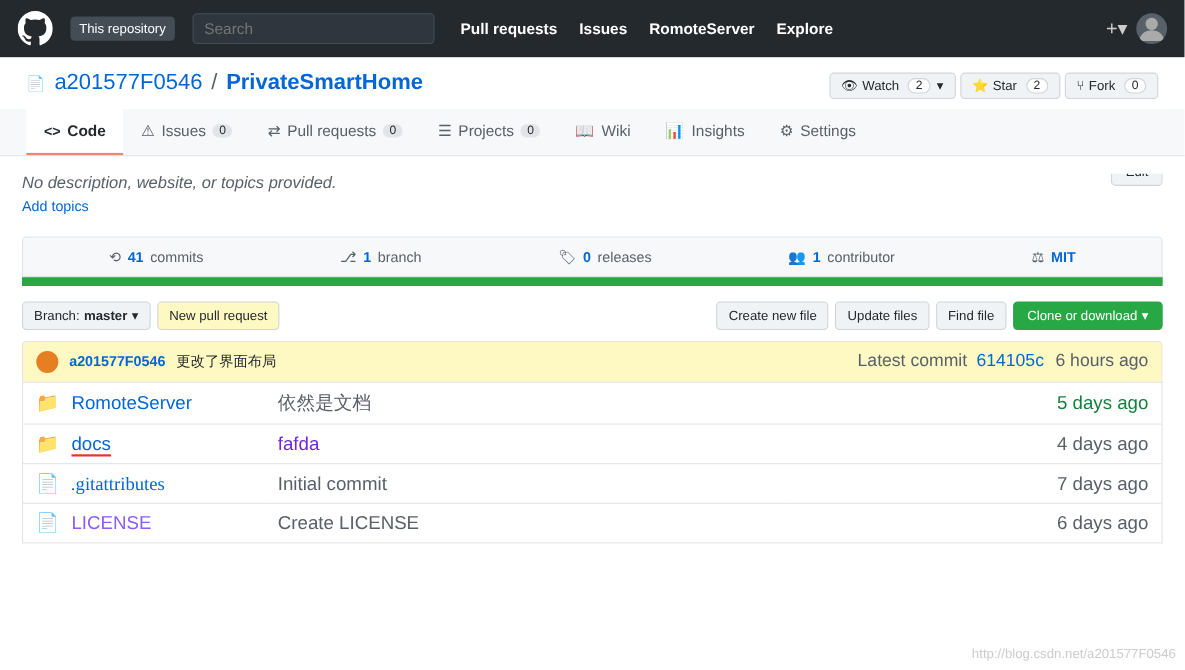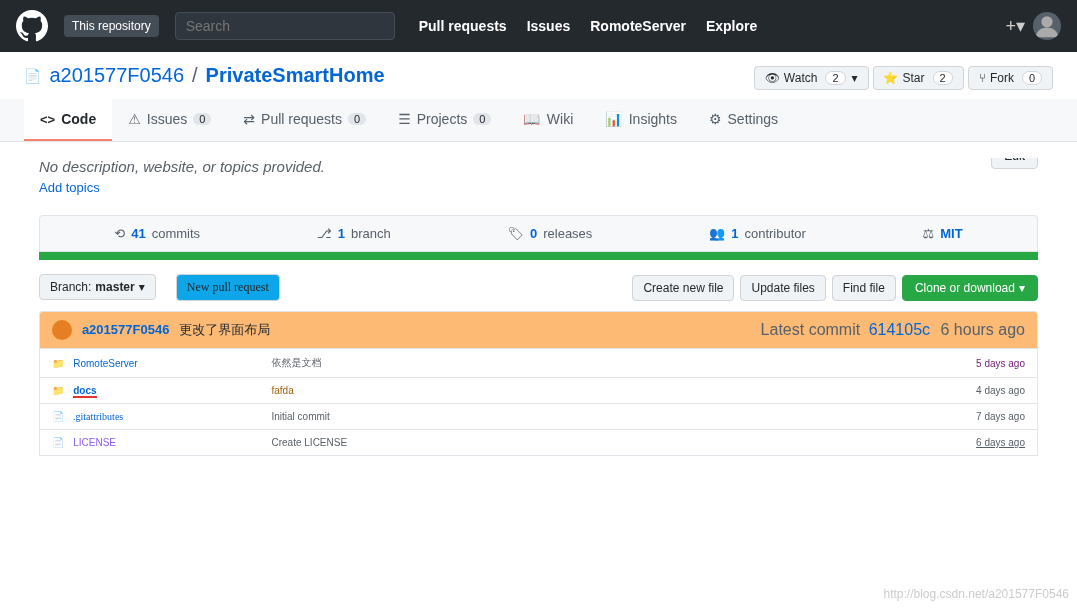--- a/index.html
+++ b/index.html
@@ -22,52 +22,52 @@
     .action-btn .count { background: #fff; border: 1px solid #d1d5da; border-radius: 10px; padding: 0 6px; font-size: 11px; margin-left: 4px; }
     .action-btn.dropdown::after { content: "▾"; margin-left: 2px; }
 
     
     .repo-tabs { display: flex; gap: 0; padding: 0 24px; border-bottom: 1px solid #e1e4e8; background: #f6f8fa; }
     .tab { display: flex; align-items: center; gap: 6px; padding: 12px 16px; font-size: 14px; color: #586069; cursor: pointer; border-bottom: 2px solid transparent; text-decoration: none; }
     .tab.active { color: #24292e; font-weight: 600; border-bottom: 2px solid #f9826c; background: #fff; }
     .tab .badge { background: #e1e4e8; border-radius: 10px; padding: 0 6px; font-size: 11px; color: #24292e; }
 
     
-    .content { padding: 16px 39px; }
+    .content { padding: 16px 20px; }
     .description { color: #586069; font-style: italic; font-size: 15px; margin-bottom: 4px; }
     .add-topics { color: #0366d6; font-size: 13px; cursor: pointer; }
     .edit-btn { border: 1px solid #d1d5da; border-radius: 4px; padding: 5px 12px; background: #eff3f6; font-size: 12px; cursor: pointer; color: #24292e; }
 
     
     .stats-bar { display: flex; align-items: center; justify-content: space-around; border: 1px solid #e1e4e8; border-radius: 4px 4px 0 0; padding: 10px 16px; margin-top: 20px; background: #f6f8fa; }
     .stat-item { display: flex; align-items: center; gap: 6px; color: #586069; font-size: 13px; cursor: pointer; }
     .stat-item a { color: #0366d6; font-weight: 600; }
     .stat-item span { color: #586069; }
 
     
     .progress-bar { height: 8px; background: #28a745; border-radius: 0; }
 
     
     .branch-bar { display: flex; align-items: center; justify-content: space-between; padding: 10px 0; margin-top: 4px; }
-    .branch-bar .left { display: flex; gap: 20px; align-items: flex-start; }
+    .branch-bar .left { display: flex; gap: 6px; align-items: flex-end; }
     .branch-select { border: 1px solid #d1d5da; border-radius: 4px; padding: 5px 10px; background: #eff3f6; font-size: 12px; cursor: pointer; display: flex; align-items: center; gap: 4px; }
-    .new-pr-btn { border: 1px solid #d1d5da; border-radius: 4px; padding: 5px 10px; background: #0ea5e9; font-size: 12px; cursor: pointer; color: #24292e; font-family: Liberation Serif, serif; }
+    .new-pr-btn { border: 1px solid #d1d5da; border-radius: 4px; padding: 5px 10px; background: #fef9c3; font-size: 12px; cursor: pointer; color: #24292e; }
     .branch-bar .right { display: flex; gap: 6px; }
     .btn-outline { border: 1px solid #d1d5da; border-radius: 4px; padding: 5px 10px; background: #eff3f6; font-size: 12px; cursor: pointer; color: #24292e; }
     .btn-green { border: 1px solid #2ea44f; border-radius: 4px; padding: 5px 12px; background: #28a745; font-size: 12px; cursor: pointer; color: #fff; display: flex; align-items: center; gap: 4px; }
 
     
-    .commit-row { display: flex; align-items: center; justify-content: space-between; padding: 8px 0; border: 1px solid #e1e4e8; border-radius: 4px 4px 0 0; background: #fdba74; padding: 8px 12px; margin-top: 0; border-bottom: none; }
+    .commit-row { display: flex; align-items: center; justify-content: space-between; padding: 8px 0; border: 1px solid #e1e4e8; border-radius: 4px 4px 0 0; background: #fef9c3; padding: 8px 12px; margin-top: 0; border-bottom: none; }
     .commit-row .avatar-sm { width: 20px; height: 20px; border-radius: 50%; background: #e67e22; display: inline-block; margin-right: 6px; vertical-align: middle; }
 
     
     .file-table { width: 100%; border-collapse: collapse; border: 1px solid #e1e4e8; }
     .file-table tr { border-bottom: 1px solid #e1e4e8; }
     .file-table tr:last-child { border-bottom: none; }
-    .file-table td { padding: 7px 12px; font-size: 10px; }
+    .file-table td { padding: 7px 12px; font-size: 17px; }
 
     
     .watermark { position: fixed; bottom: 8px; right: 8px; color: #ccc; font-size: 12px; }
   </style>
 </head>
 <body>
 
 <nav class="top-nav">
   <svg class="logo" viewBox="0 0 32 32">
     <path fill="#fff" d="M16 0C7.16 0 0 7.16 0 16c0 7.07 4.58 13.07 10.94 15.19.8.15 1.09-.35 1.09-.77 0-.38-.01-1.39-.02-2.73-4.45.97-5.39-2.14-5.39-2.14-.73-1.85-1.78-2.34-1.78-2.34-1.45-.99.11-.97.11-.97 1.6.11 2.44 1.64 2.44 1.64 1.43 2.44 3.74 1.74 4.65 1.33.15-1.03.56-1.74 1.02-2.14-3.55-.4-7.28-1.78-7.28-7.9 0-1.75.62-3.18 1.64-4.3-.16-.4-.71-2.03.16-4.23 0 0 1.34-.43 4.4 1.64a15.3 15.3 0 014-.54c1.36.01 2.72.18 4 .54 3.05-2.07 4.39-1.64 4.39-1.64.87 2.2.32 3.83.16 4.23 1.02 1.12 1.63 2.55 1.63 4.3 0 6.14-3.74 7.49-7.3 7.89.57.49 1.08 1.46 1.08 2.95 0 2.13-.02 3.85-.02 4.37 0 .43.29.93 1.1.77C27.43 29.06 32 23.07 32 16 32 7.16 24.84 0 16 0z"></path>
@@ -221,43 +221,43 @@
   </div>
 
   <table class="file-table">
     <tbody id="file-table-body">
     <tr>
       <td style="width:220px;">
         <span style="color:#586069;margin-right:6px;">📁</span>
         <a style="color:#0366d6;cursor:pointer;">RomoteServer</a>
       </td>
       <td><span style="color:#586069;">依然是文档</span></td>
-      <td style="text-align:right;"><span style="color:#701a75;">5 days ago</span></td>
+      <td style="text-align:right;"><span style="color:#15803d;">5 days ago</span></td>
     </tr>
         <tr>
-      <td style="width:220px;font-weight:bold;">
+      <td style="width:220px;">
         <span style="color:#586069;margin-right:6px;">📁</span>
         <a style="color:#0366d6;cursor:pointer;border-bottom:2px solid #e3342f;">docs</a>
       </td>
-      <td><span style="color:#a16207;">fafda</span></td>
+      <td><span style="color:#6d28d9;">fafda</span></td>
       <td style="text-align:right;"><span style="color:#586069;">4 days ago</span></td>
     </tr>
         <tr>
       <td style="width:220px;font-family:Liberation Serif, serif;">
         <span style="color:#586069;margin-right:6px;">📄</span>
         <a style="color:#0366d6;cursor:pointer;">.gitattributes</a>
       </td>
       <td><span style="color:#586069;">Initial commit</span></td>
       <td style="text-align:right;"><span style="color:#586069;">7 days ago</span></td>
     </tr>
         <tr>
       <td style="width:220px;">
         <span style="color:#586069;margin-right:6px;">📄</span>
         <a style="color:#8b5cf6;cursor:pointer;">LICENSE</a>
       </td>
       <td><span style="color:#586069;">Create LICENSE</span></td>
-      <td style="text-align:right;"><span style="color:#586069;text-decoration:underline;">6 days ago</span></td>
+      <td style="text-align:right;"><span style="color:#586069;">6 days ago</span></td>
     </tr>
       </tbody>
   </table>
 </div>
 
 <div class="watermark">http://blog.csdn.net/a201577F0546</div>
 
 </body></html>

